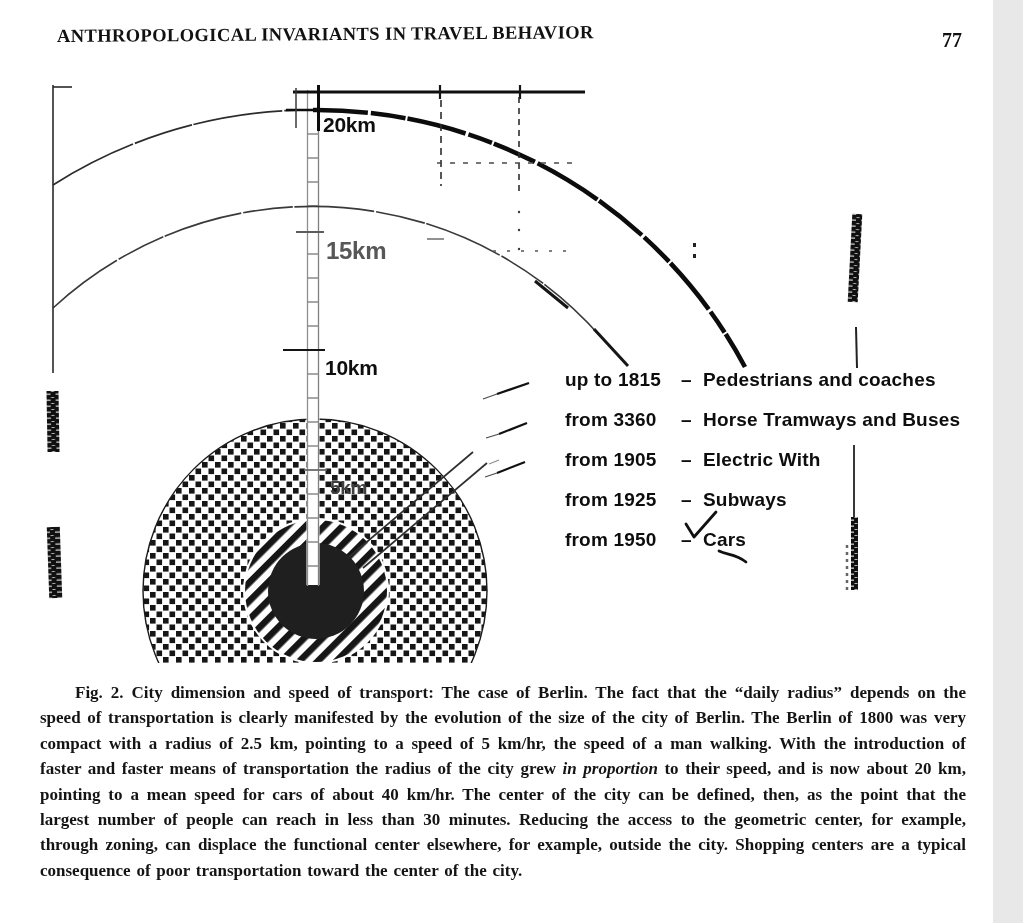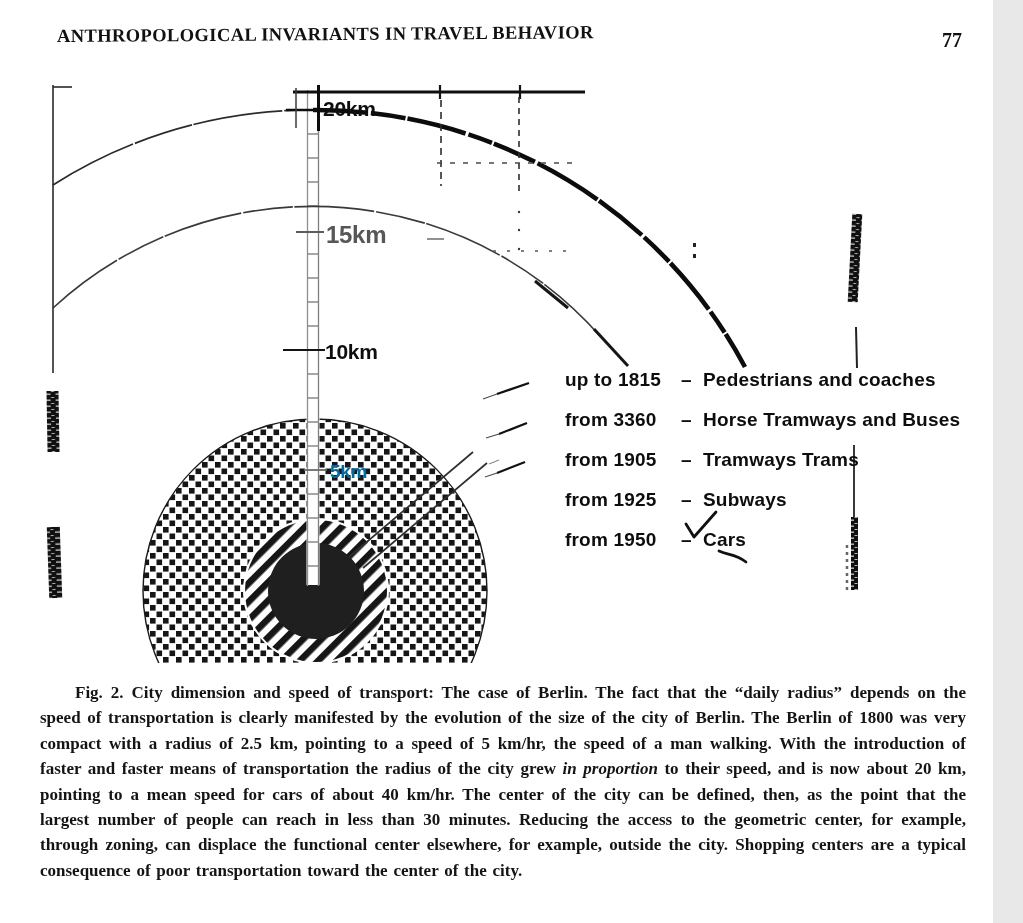--- a/index.html
+++ b/index.html
@@ -21,25 +21,26 @@
   .hdr-page{
     position:absolute;left:942px;top:29px;
     font-family:"Liberation Serif", serif;
     font-weight:bold;font-size:20px;color:#111;
   }
   
   .fig-svg{position:absolute;left:0;top:0;width:1023px;height:690px;}
   .km{
     position:absolute;font-weight:bold;color:#0e0e0e;white-space:nowrap;
     letter-spacing:-.3px;
+    margin-top:16px;
   }
   .km20{left:323px;top:97px;font-size:21px;}
   .km15{left:326px;top:221px;font-size:24px;color:#575757;}
   .km10{left:325px;top:340px;font-size:21px;}
-  .km5 {left:330px;top:461px;font-size:19px;color:#0369a1;}
+  .km5 {left:330px;top:461px;font-size:19px;color:#404040;}
   .legend{
     position:absolute;left:532px;top:369px;width:440px;
     color:#0d0d0d;font-weight:bold;font-size:19px;letter-spacing:.2px;
   }
   .legend-row{display:flex;height:40px;align-items:flex-start;white-space:nowrap;}
   .legend-period{width:116px;flex:0 0 116px;margin-left:33px;}
   .legend-dash{width:22px;flex:0 0 22px;}
   .legend-mode{flex:1;}
   
   .caption{
@@ -168,21 +169,21 @@
       <span class="legend-mode">Pedestrians and coaches</span>
     </div>
     <div class="legend-row">
       <span class="legend-period">from 3360</span>
       <span class="legend-dash">–</span>
       <span class="legend-mode">Horse Tramways and Buses</span>
     </div>
     <div class="legend-row">
       <span class="legend-period">from 1905</span>
       <span class="legend-dash">–</span>
-      <span class="legend-mode">Tramways Trams</span>
+      <span class="legend-mode">Electric With</span>
     </div>
     <div class="legend-row">
       <span class="legend-period">from 1925</span>
       <span class="legend-dash">–</span>
       <span class="legend-mode">Subways</span>
     </div>
     <div class="legend-row">
       <span class="legend-period">from 1950</span>
       <span class="legend-dash">–</span>
       <span class="legend-mode">Cars</span>

